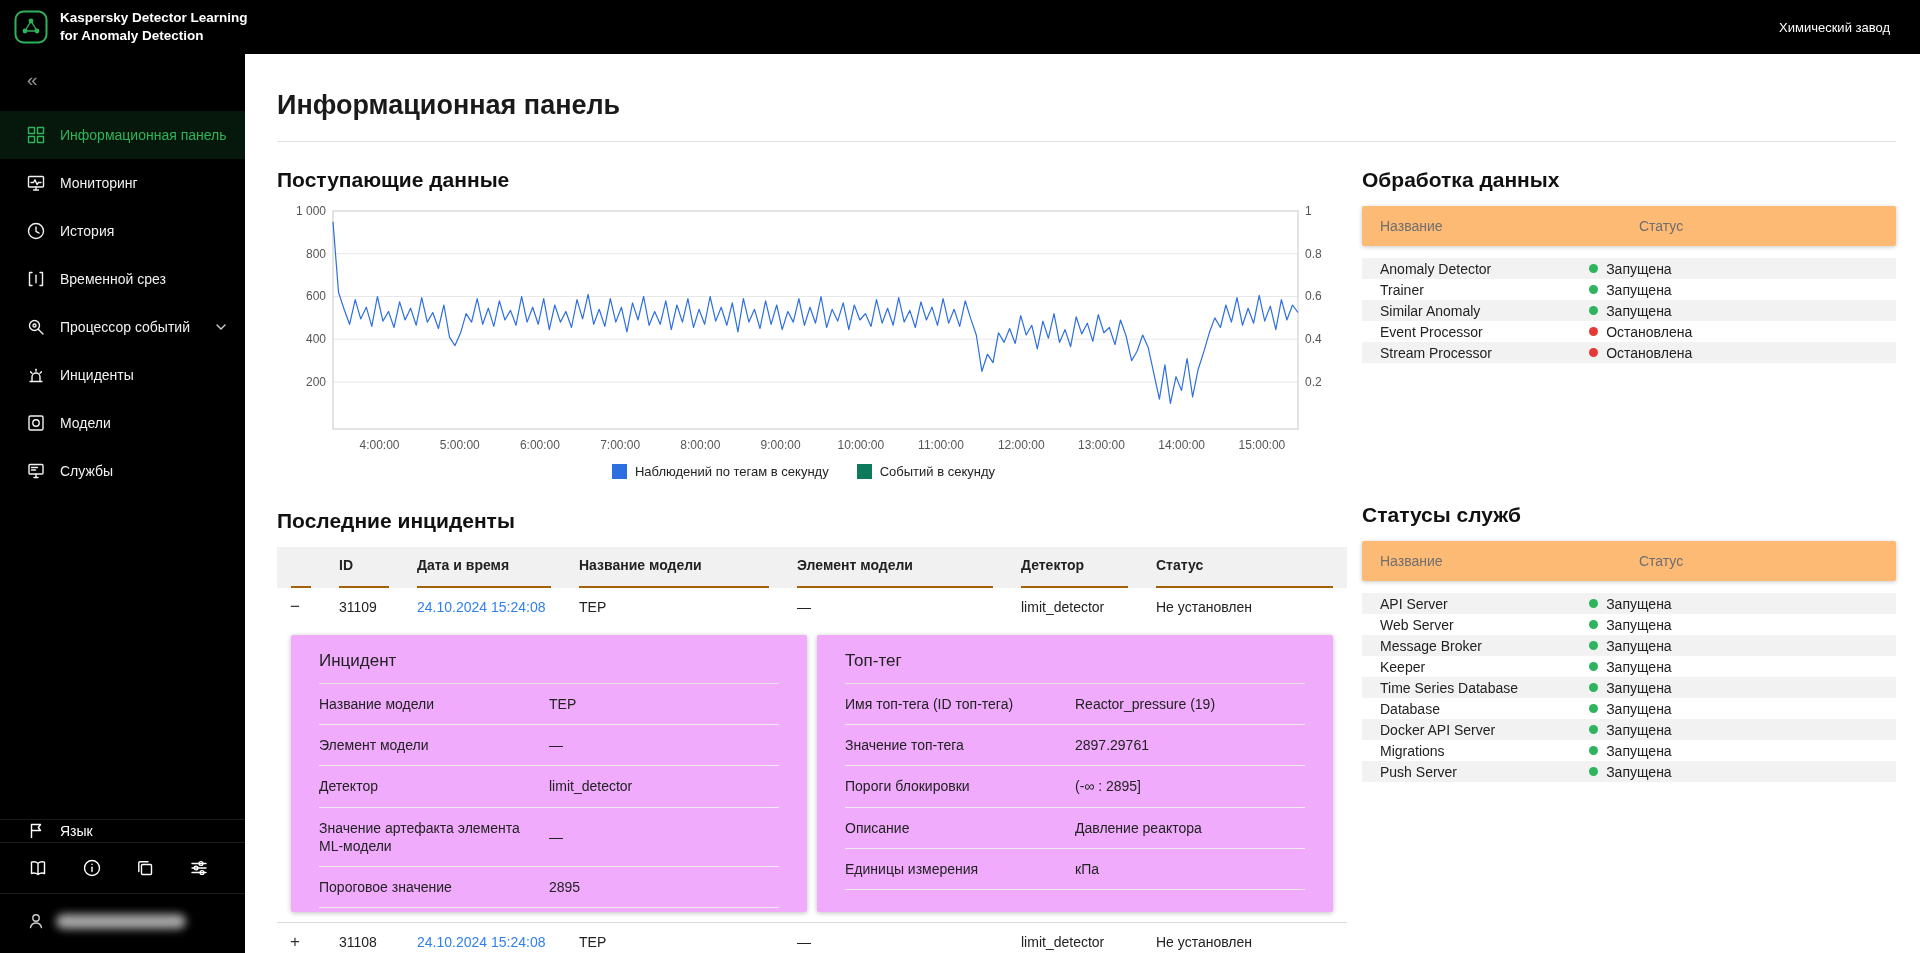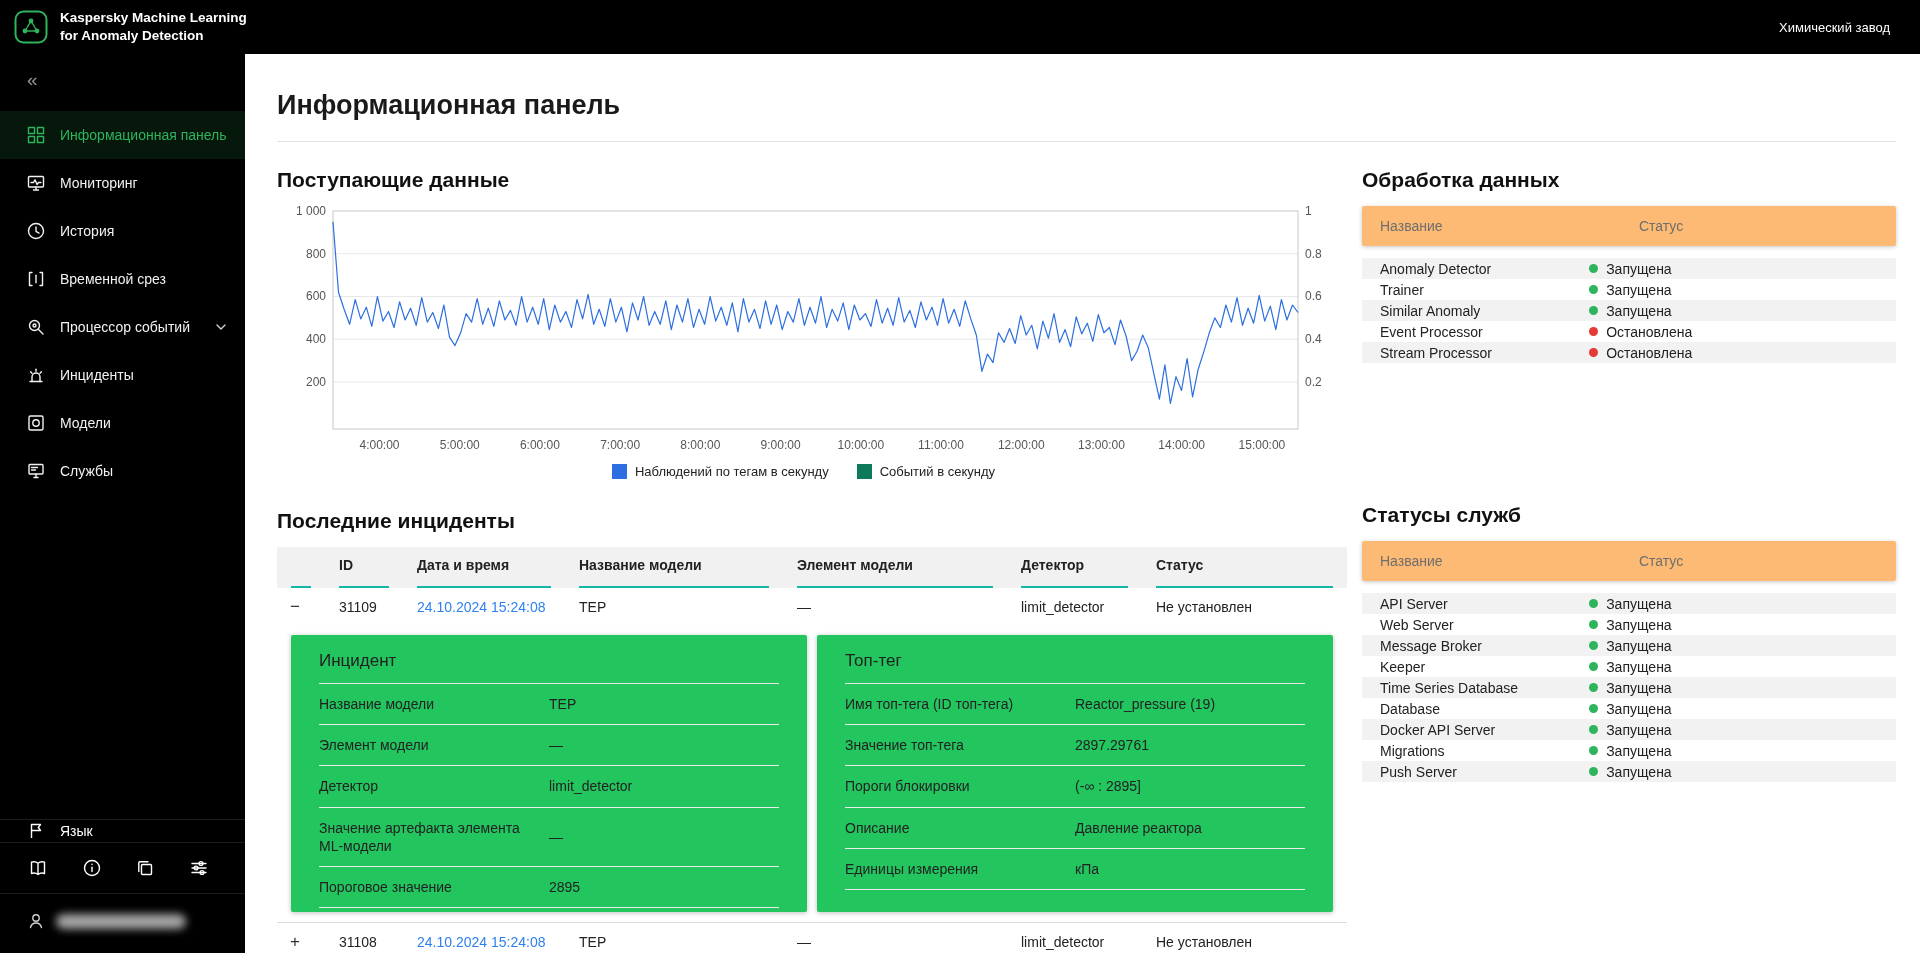--- a/index.html
+++ b/index.html
@@ -42,28 +42,28 @@
   #chart-svg{width:1053px;height:252px;display:block}
   text.tick{font-size:12px;fill:#555;font-family:"Liberation Sans",sans-serif}
   .legend{display:flex;justify-content:center;gap:28px;width:1053px;margin-top:6px;font-size:13px;color:#222}
   .legend-item{display:flex;align-items:center;gap:8px}
   .legend-swatch{width:15px;height:15px;display:inline-block}
 
   
   .sec-incidents{margin-top:30px}
   #incidents-table{width:1070px;border-collapse:collapse;table-layout:fixed;font-size:14px;color:#222}
   #incidents-table th{background:#f1f1f1;text-align:left;font-weight:bold;font-size:14px;padding:10px 14px 0;vertical-align:bottom}
-  #incidents-table th .th-inner{padding-bottom:13px;border-bottom:2px solid #14b8a6;min-height:25px}
+  #incidents-table th .th-inner{padding-bottom:13px;border-bottom:2px solid #a16207;min-height:25px}
   #incidents-table td{padding:10px 14px;vertical-align:middle}
   .td-toggle{padding-left:10px !important}
   .toggle{font-size:17px;color:#333;cursor:pointer;display:inline-block;width:16px;text-align:center;line-height:1}
   .dt-link{color:#2f80ed;cursor:pointer;text-decoration:none}
   tr.detail-tr>td{padding:8px 0 22px;border-bottom:1px solid #dcdcdc}
   .detail-wrap{display:flex;gap:10px}
-  .detail-card{flex:1;box-shadow:0 1px 5px rgba(0,0,0,.25);border-radius:2px;padding:16px 28px 4px;background:#22c55e}
+  .detail-card{flex:1;box-shadow:0 1px 5px rgba(0,0,0,.25);border-radius:2px;padding:16px 28px 4px;background:#f0abfc}
   .dc-title{font-size:17px;color:#222;padding-bottom:12px;border-bottom:1px solid #e6e6e6}
   .dc-row{display:flex;align-items:center;padding:11px 0;border-bottom:1px solid #ececec;font-size:14px;color:#222}
   .dc-label{flex:0 0 50%;padding-right:22px;line-height:1.3}
   .dc-value{flex:1}
 
   
   .st-head{display:flex;align-items:center;padding:12px 18px;box-shadow:0 1px 4px rgba(0,0,0,.22);background:#fdba74;font-size:14px;color:#6e6e6e;border-radius:2px;position:relative;z-index:1}
   .st-head .st-hname{flex:0 0 52%}
   .st-body{margin-top:12px}
   .st-row{display:flex;align-items:center;padding:2.5px 18px;font-size:14px;color:#222}
@@ -83,21 +83,21 @@
     <span class="logo">
       <svg width="34" height="34" viewBox="0 0 34 34" fill="none">
         <rect x="1.5" y="1.5" width="31" height="31" rx="8" stroke="#2eb45c" stroke-width="2"></rect>
         <path d="M17 11L11 21h12L17 11z" stroke="#2eb45c" stroke-width="1.4" fill="none"></path>
         <circle cx="17" cy="11" r="2.4" fill="#2eb45c"></circle>
         <circle cx="11" cy="21" r="2.4" fill="#2eb45c"></circle>
         <circle cx="23" cy="21" r="2.4" fill="#2eb45c"></circle>
       </svg>
     </span>
     <span class="brand-text">
-      <span>Kaspersky Machine Learning</span>
+      <span>Kaspersky Detector Learning</span>
       <span>for Anomaly Detection</span>
     </span>
   </div>
   <div class="tenant">Химический завод</div>
 </header>
 
 <aside class="sidebar">
   <div class="collapse">«</div>
   <nav id="side-menu">
       <div class="side-item active">

